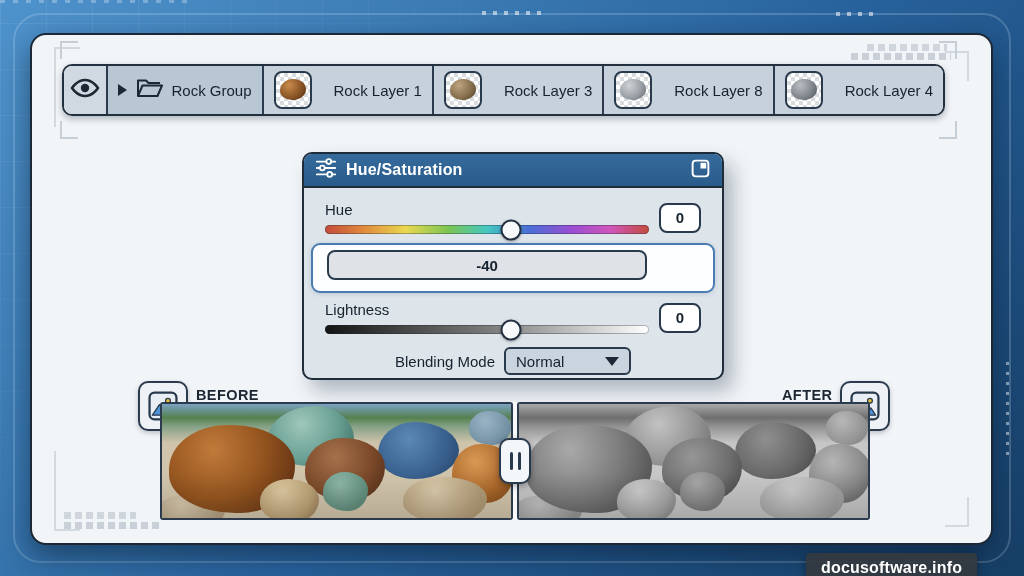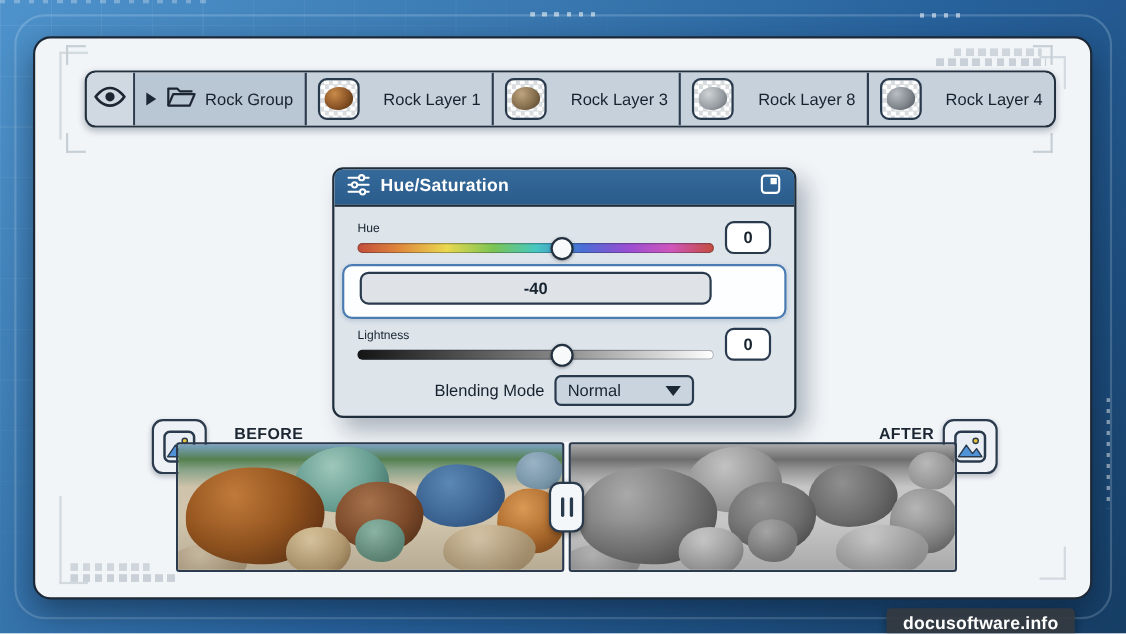--- a/index.html
+++ b/index.html
@@ -41,21 +41,21 @@
   .reg-bl { left:28px;  top:86px; border-left-width:2px; border-bottom-width:2px; }
   .reg-br { right:34px; top:86px; border-right-width:2px; border-bottom-width:2px; }
 
   .pixels { position:absolute; height:7px; background:repeating-linear-gradient(90deg,#c9d0d7 0 7px,transparent 7px 11px); }
   .px-tr1 { right:44px; top:9px;  width:80px; opacity:.85; }
   .px-tr2 { right:40px; top:18px; width:100px; }
   .px-bl1 { left:32px; bottom:24px; width:72px; opacity:.85; }
   .px-bl2 { left:32px; bottom:14px; width:96px; }
 
   
-  .layers-bar { position:absolute; left:45px; top:29px; width:883px; height:52px;
+  .layers-bar { position:absolute; left:30px; top:29px; width:883px; height:52px;
     display:flex; border:2px solid #22303f; border-radius:10px; overflow:hidden;
     box-shadow:0 3px 7px rgba(18,35,56,.3);
     background-image:linear-gradient(180deg, rgba(255,255,255,.35), rgba(0,0,0,.07)); }
   .cell { display:flex; align-items:center; border-right:2px solid #2b3a4c; }
   .cell:last-child { border-right:0; }
   .eye-cell { width:46px; justify-content:center; background:#d0d9e1; cursor:pointer; }
   .group-cell { width:158px; gap:8px; padding:0 10px; background:#b9c6d3; cursor:pointer; }
   .layer-cell { flex:1; gap:22px; padding:0 10px; background:#c7d1db; cursor:pointer; }
   .cell-label { font-size:15px; font-weight:500; color:#16222e; white-space:nowrap; }
   .chev { width:0; height:0; border-left:9px solid #1d2836; border-top:6px solid transparent; border-bottom:6px solid transparent; }
@@ -73,21 +73,21 @@
   .dialog { position:absolute; left:270px; top:117px; width:422px; height:228px;
     border:2px solid #1f2c3a; border-radius:10px; overflow:hidden; background:#dde4ea;
     box-shadow:9px 11px 20px rgba(12,32,56,.3); }
   .dlg-header { height:34px; background:linear-gradient(180deg,#356a9b,#2a5c8b); display:flex; align-items:center; gap:9px; padding:0 11px; border-bottom:2px solid #1f2c3a; }
   .dlg-title { color:#fff; font-size:16px; font-weight:700; letter-spacing:.2px; }
   .dlg-header .spacer { margin-left:auto; }
   .dlg-body { padding:9px 21px 10px; }
 
   .srow { display:grid; grid-template-columns:1fr 42px; column-gap:10px; align-items:center; }
   .srow .left { min-width:0; }
-  .slabel { font-size:11px; color:#16222e; font-weight:500; }
+  .slabel { font-size:15px; color:#16222e; font-weight:500; }
   .track { position:relative; height:9px; border-radius:5px; margin-top:7px;
     box-shadow:inset 0 0 0 1px rgba(28,40,56,.35); }
   .track-hue { background:linear-gradient(90deg,#c44c3c 0%,#e08a3c 12%,#ead84f 25%,#7cc453 38%,#45c8c0 50%,#4a6ed6 63%,#9a4ed2 76%,#cf56bb 88%,#c44c3c 100%); }
   .track-sat { background:linear-gradient(90deg,#4d82c6 0%,#7b86ad 30%,#97809a 50%,#a66a6e 72%,#b04f41 100%); }
   .track-light { background:linear-gradient(90deg,#141414 0%,#7e7e7e 52%,#ffffff 100%); }
   .handle { position:absolute; top:50%; transform:translate(-50%,-50%); width:21px; height:21px; border-radius:50%;
     background:#f7f9fb; border:2.5px solid #22303f; box-shadow:0 1px 3px rgba(0,0,0,.35); cursor:grab; }
   .valbox { height:30px; border:2px solid #2a3a4d; border-radius:8px; background:#ffffff;
     display:flex; align-items:center; justify-content:center; font-size:15px; font-weight:600; color:#16222e; }
   .valbox.gray { background:#dfe3e8; }
@@ -99,21 +99,21 @@
   .blend-label { font-size:15px; color:#16222e; font-weight:500; }
   .dropdown { width:127px; height:28px; background:#c9d4df; border:2px solid #2a3a4d; border-radius:6px;
     display:flex; align-items:center; justify-content:space-between; padding:0 10px; cursor:pointer; }
   .dropdown-value { font-size:15px; color:#16222e; font-weight:500; }
   .dd-arrow { width:0; height:0; border-left:7px solid transparent; border-right:7px solid transparent; border-top:9px solid #1d2836; }
 
   
   .caption { position:absolute; display:flex; align-items:flex-start; gap:8px; }
   .cap-before { left:106px; top:346px; }
   .cap-after { left:750px; top:346px; }
-  .cap-text { font-size:14.5px; font-weight:700; color:#1c2733; letter-spacing:.4px; padding-top:6px;margin-left:17px; }
+  .cap-text { font-size:14.5px; font-weight:700; color:#1c2733; letter-spacing:.4px; padding-top:6px; }
   .imgicon { width:50px; height:50px; background:#eef2f6; border:2px solid #2b3a4c; border-radius:10px;
     display:flex; align-items:center; justify-content:center; box-shadow:0 2px 5px rgba(20,35,55,.25); }
 
   .compare { position:absolute; left:128px; top:367px; width:710px; height:118px; display:flex; }
   .img-frame { flex:1; border:2px solid #2b3a4c; border-radius:3px; overflow:hidden; position:relative; }
   .split { width:4px; background:#f6f8fa; }
   .scene { position:absolute; inset:0; }
   .before .scene { background:linear-gradient(180deg,#7aa3c2 0%,#55804f 12%,#86a287 20%,#cfc3ab 34%,#d3c7ae 100%); }
   .after  .scene { background:linear-gradient(180deg,#a9a9a9 0%,#6e6e6e 12%,#939393 20%,#c6c6c6 34%,#cacaca 100%); }
   .r { position:absolute; border-radius:48% 52% 45% 55% / 52% 48% 55% 45%; }

